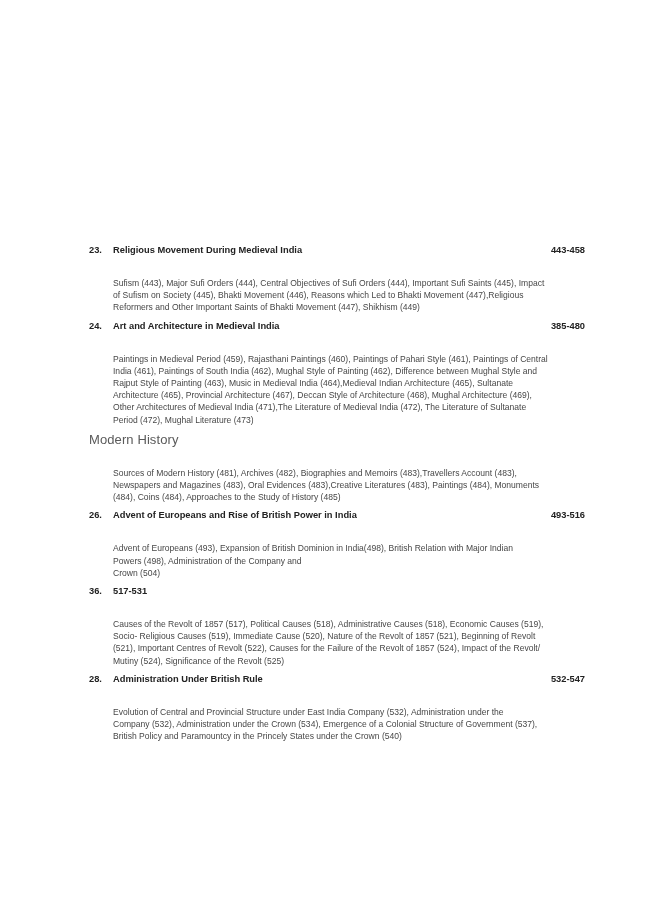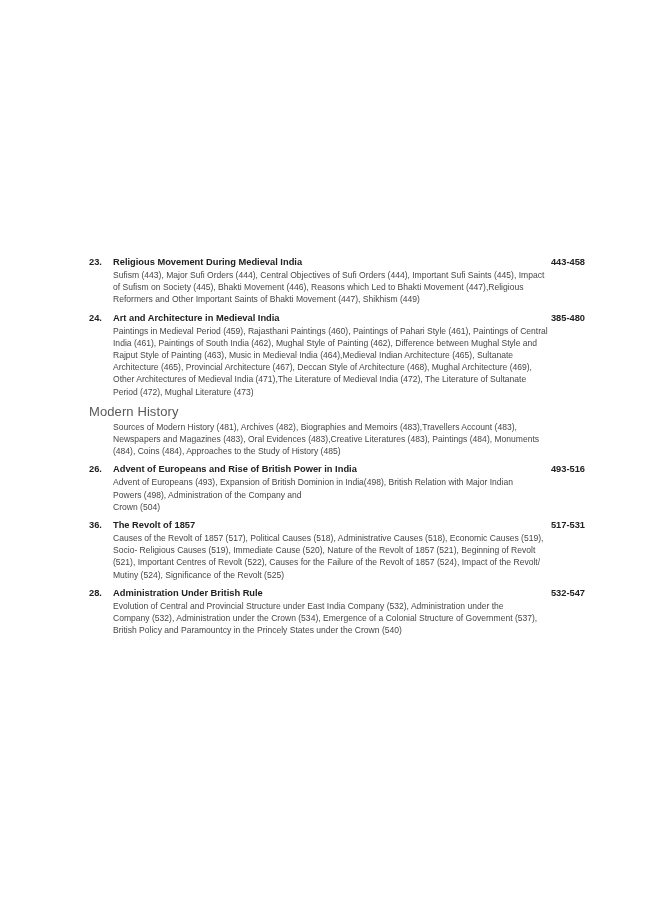--- a/index.html
+++ b/index.html
@@ -11,21 +11,21 @@
       width: 660px;
       height: 900px;
       position: relative;
       overflow: hidden;
       font-family: "Liberation Sans", "DejaVu Sans", sans-serif;
       color: #3a3a3a;
     }
     .toc {
       position: absolute;
       left: 89px;
-      top: 256px;
+      top: 244px;
       width: 496px;
     }
     .entry {
       margin-bottom: 6px;
     }
     .entry-head {
       display: flex;
       align-items: baseline;
       font-size: 9.3px;
       font-weight: bold;
@@ -42,20 +42,21 @@
     .entry-pages {
       flex: 0 0 auto;
       text-align: center;
     }
     .entry-body {
       margin-left: 24px;
       font-size: 8.55px;
       line-height: 12.2px;
       color: #474747;
       white-space: pre-line;
+      margin-top: 20px;
     }
     .section-heading {
       font-size: 13px;
       font-weight: normal;
       color: #5a5a5a;
       margin: 3px 0 2px 0;
       line-height: 15px;
       letter-spacing: 0.1px;
     }
   </style>
@@ -104,21 +105,20 @@
       <span class="entry-pages">493-516</span>
     </div>
     <div class="entry-body">Advent of Europeans (493), Expansion of British Dominion in India(498), British Relation with Major Indian
 Powers (498), Administration of the Company and
 Crown (504)</div>
   </div>
 
   <div class="entry">
     <div class="entry-head">
       <span class="entry-num">36.</span>
-      <span class="entry-title">The Revolt of 1857</span>
       <span class="entry-pages">517-531</span>
     </div>
     <div class="entry-body">Causes of the Revolt of 1857 (517), Political Causes (518), Administrative Causes (518), Economic Causes (519),
 Socio- Religious Causes (519), Immediate Cause (520), Nature of the Revolt of 1857 (521), Beginning of Revolt
 (521), Important Centres of Revolt (522), Causes for the Failure of the Revolt of 1857 (524), Impact of the Revolt/
 Mutiny (524), Significance of the Revolt (525)</div>
   </div>
 
   <div class="entry">
     <div class="entry-head">

